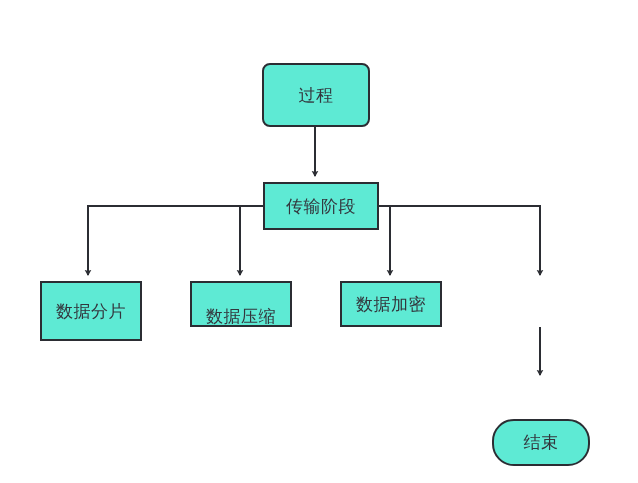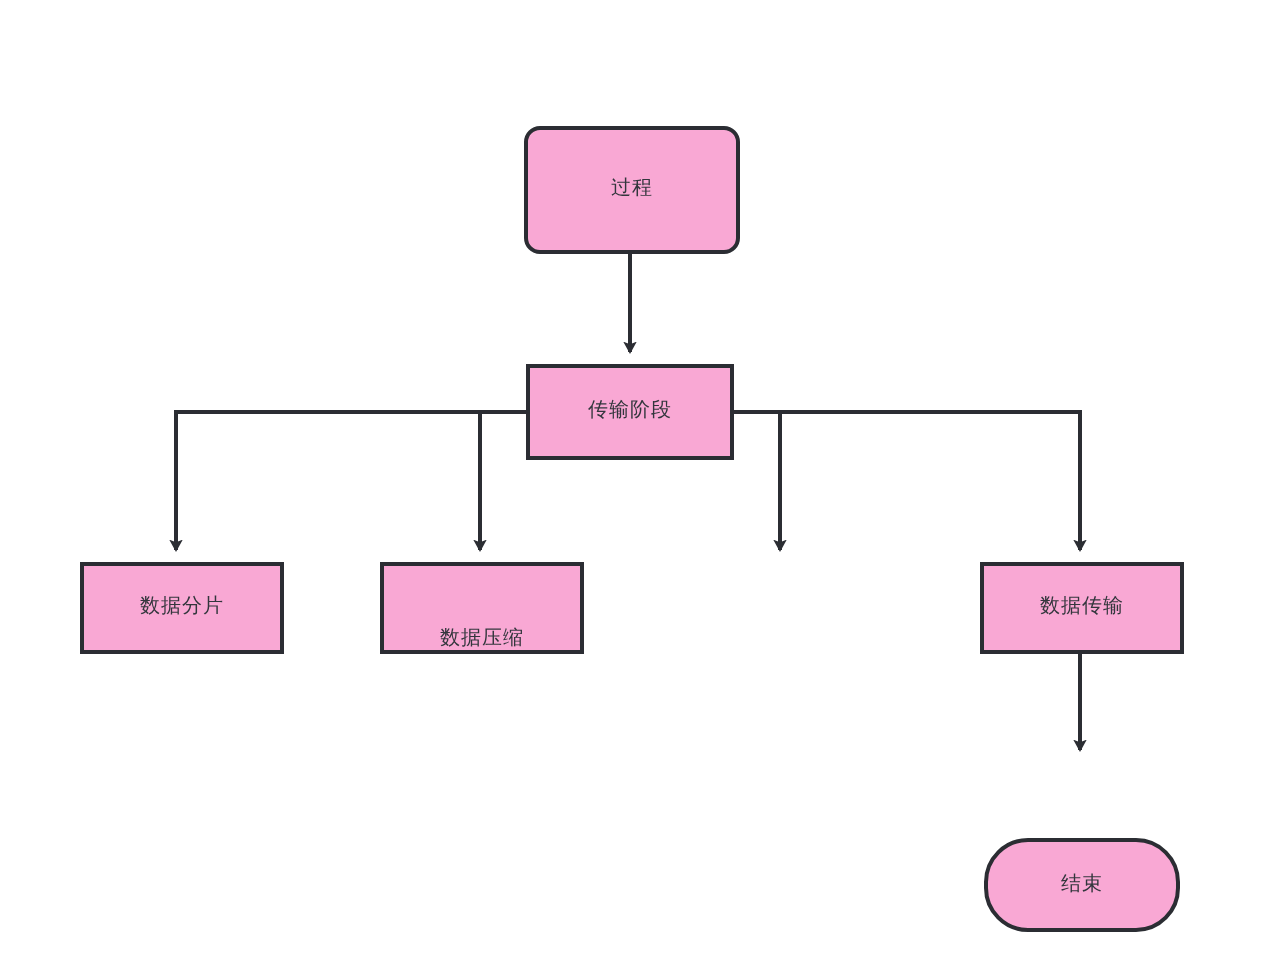--- a/index.html
+++ b/index.html
@@ -23,27 +23,27 @@
   #edges-layer {
     position: absolute;
     left: 0;
     top: 0;
     width: 638px;
     height: 483px;
   }
   .node {
     position: absolute;
     box-sizing: border-box;
-    background: #f9a8d4;
+    background: #5eead4;
     border: 2px solid #2b2d33;
     display: flex;
     align-items: center;
     justify-content: center;
     color: #33363d;
-    font-size: 10px;
+    font-size: 17px;
     line-height: 1;
     letter-spacing: 0.5px;
     white-space: nowrap;
     z-index: 2;
   }
   .node-label {
     display: block;
     pointer-events: none;
   }
   .shape-process-rounded { border-radius: 8px; }
@@ -70,34 +70,34 @@
     <path d="M367,206 L390,206 L390,275" fill="none" stroke="#2b2d33" stroke-width="2" marker-end="url(#arrowhead)"></path>
     <path d="M367,206 L540,206 L540,275" fill="none" stroke="#2b2d33" stroke-width="2" marker-end="url(#arrowhead)"></path>
 
     <path d="M540,327 L540,375" fill="none" stroke="#2b2d33" stroke-width="2" marker-end="url(#arrowhead)"></path>
   </svg>
 
   <div class="node shape-process-rounded" style="left:262px; top:63px; width:108px; height:64px;">
     <span class="node-label">过程</span>
   </div>
 
-  <div class="node shape-rect" style="left:263px; top:182px; width:104px; height:48px;text-align:center;">
+  <div class="node shape-rect" style="left:263px; top:182px; width:116px; height:48px;text-align:center;">
     <span class="node-label">传输阶段</span>
   </div>
 
-  <div class="node shape-rect" style="left:40px; top:281px; width:102px; height:46px;">
+  <div class="node shape-rect" style="left:40px; top:281px; width:102px; height:60px;">
     <span class="node-label">数据分片</span>
   </div>
 
   <div class="node shape-rect" style="left:190px; top:281px; width:102px; height:46px;align-items:flex-end;">
     <span class="node-label">数据压缩</span>
   </div>
 
+  <div class="node shape-rect" style="left:340px; top:281px; width:102px; height:46px;">
+    <span class="node-label">数据加密</span>
+  </div>
 
-  <div class="node shape-rect" style="left:490px; top:281px; width:102px; height:46px;">
-    <span class="node-label">数据传输</span>
-  </div>
 
   <div class="node shape-stadium" style="left:492px; top:381px; width:98px; height:47px;margin-top:38px;">
     <span class="node-label">结束</span>
   </div>
 
 </div>
 
 </body></html>

